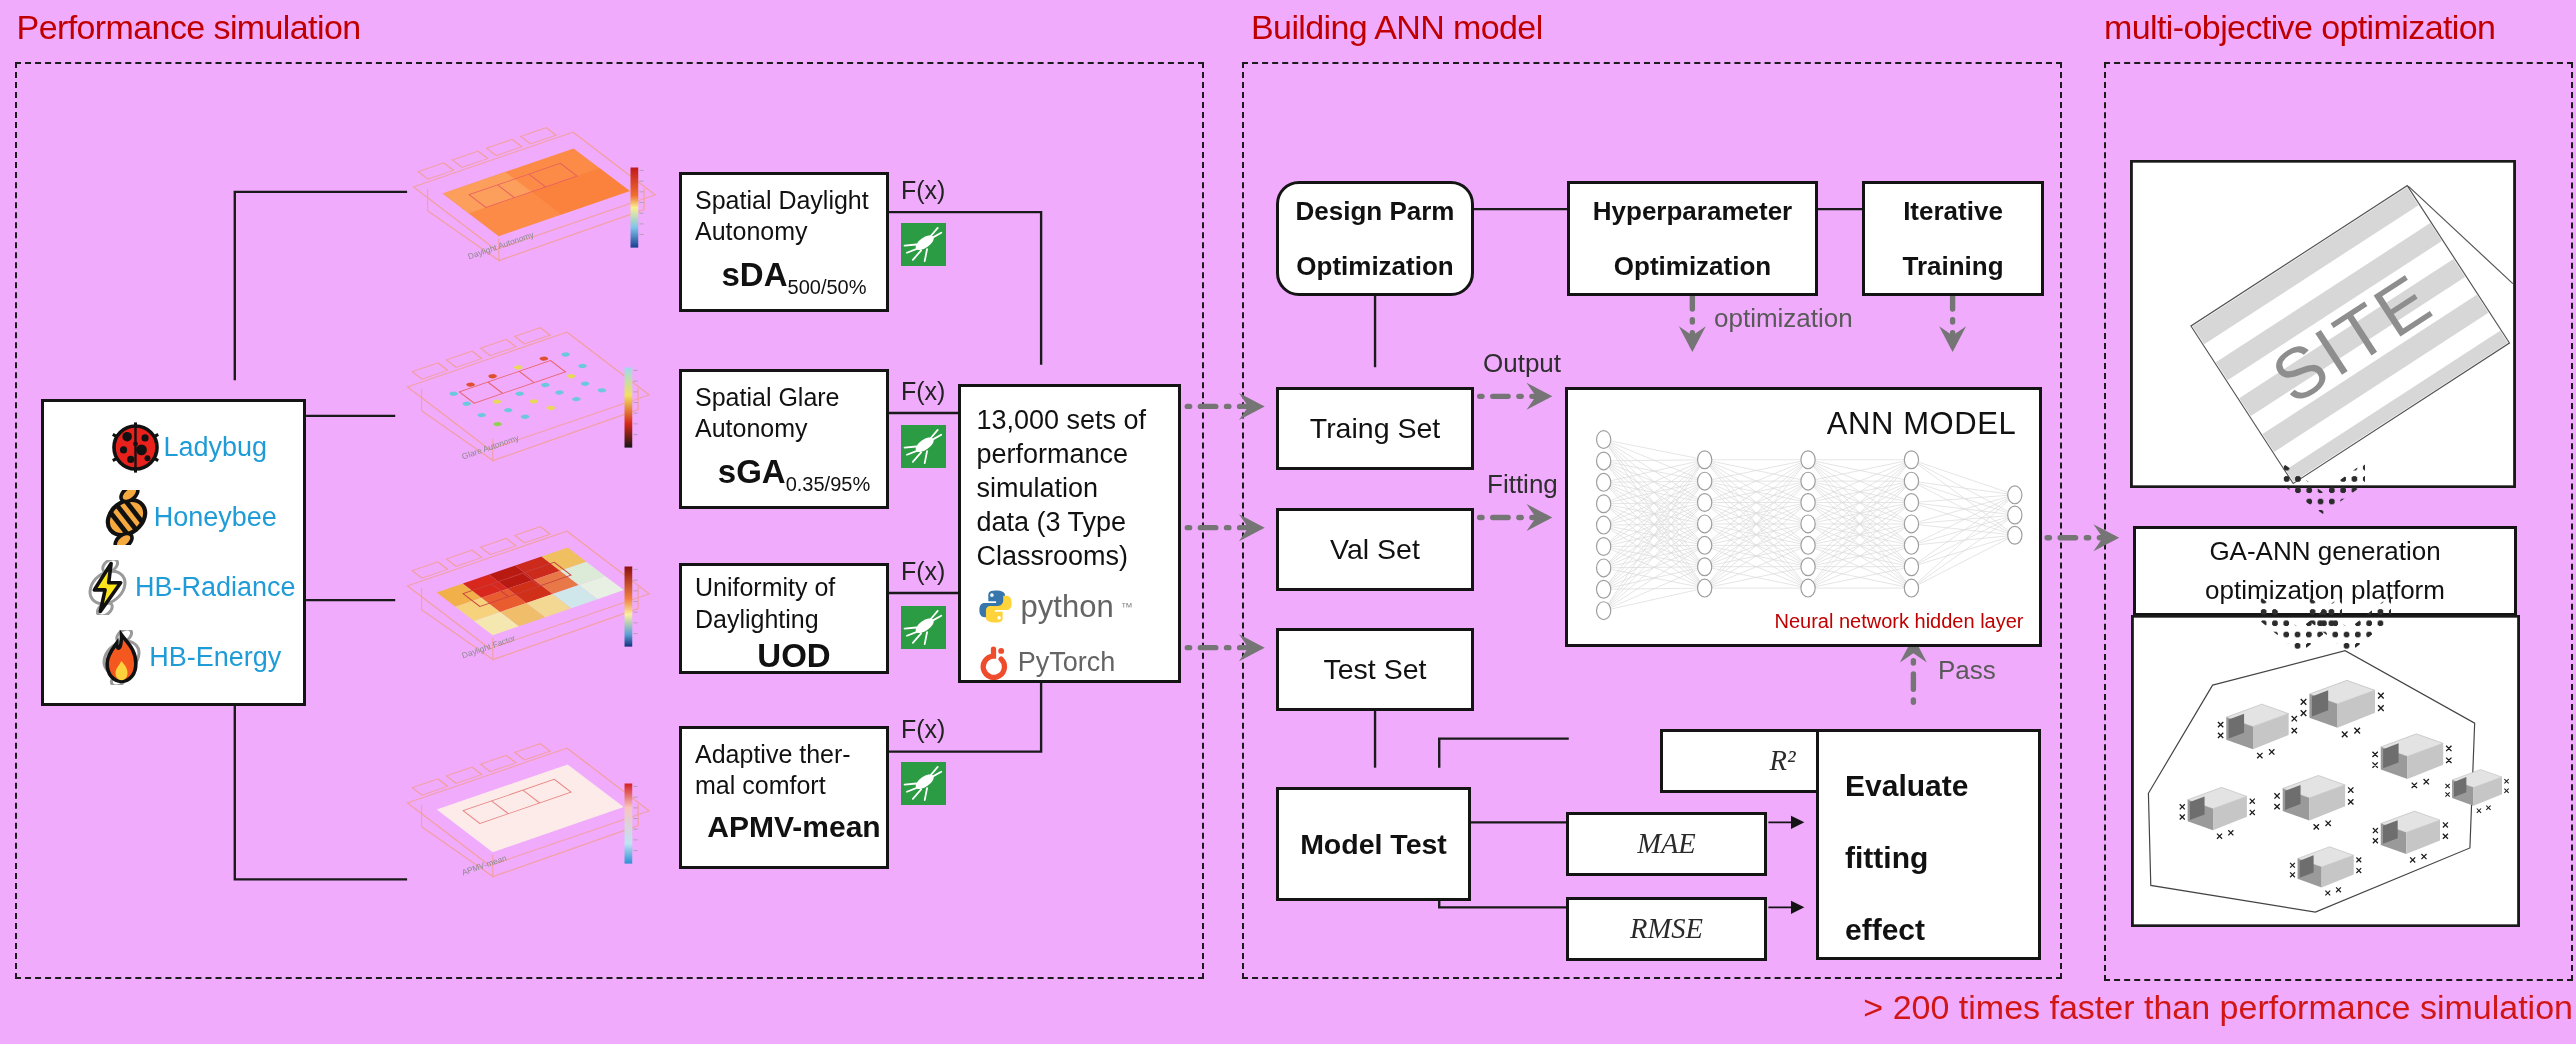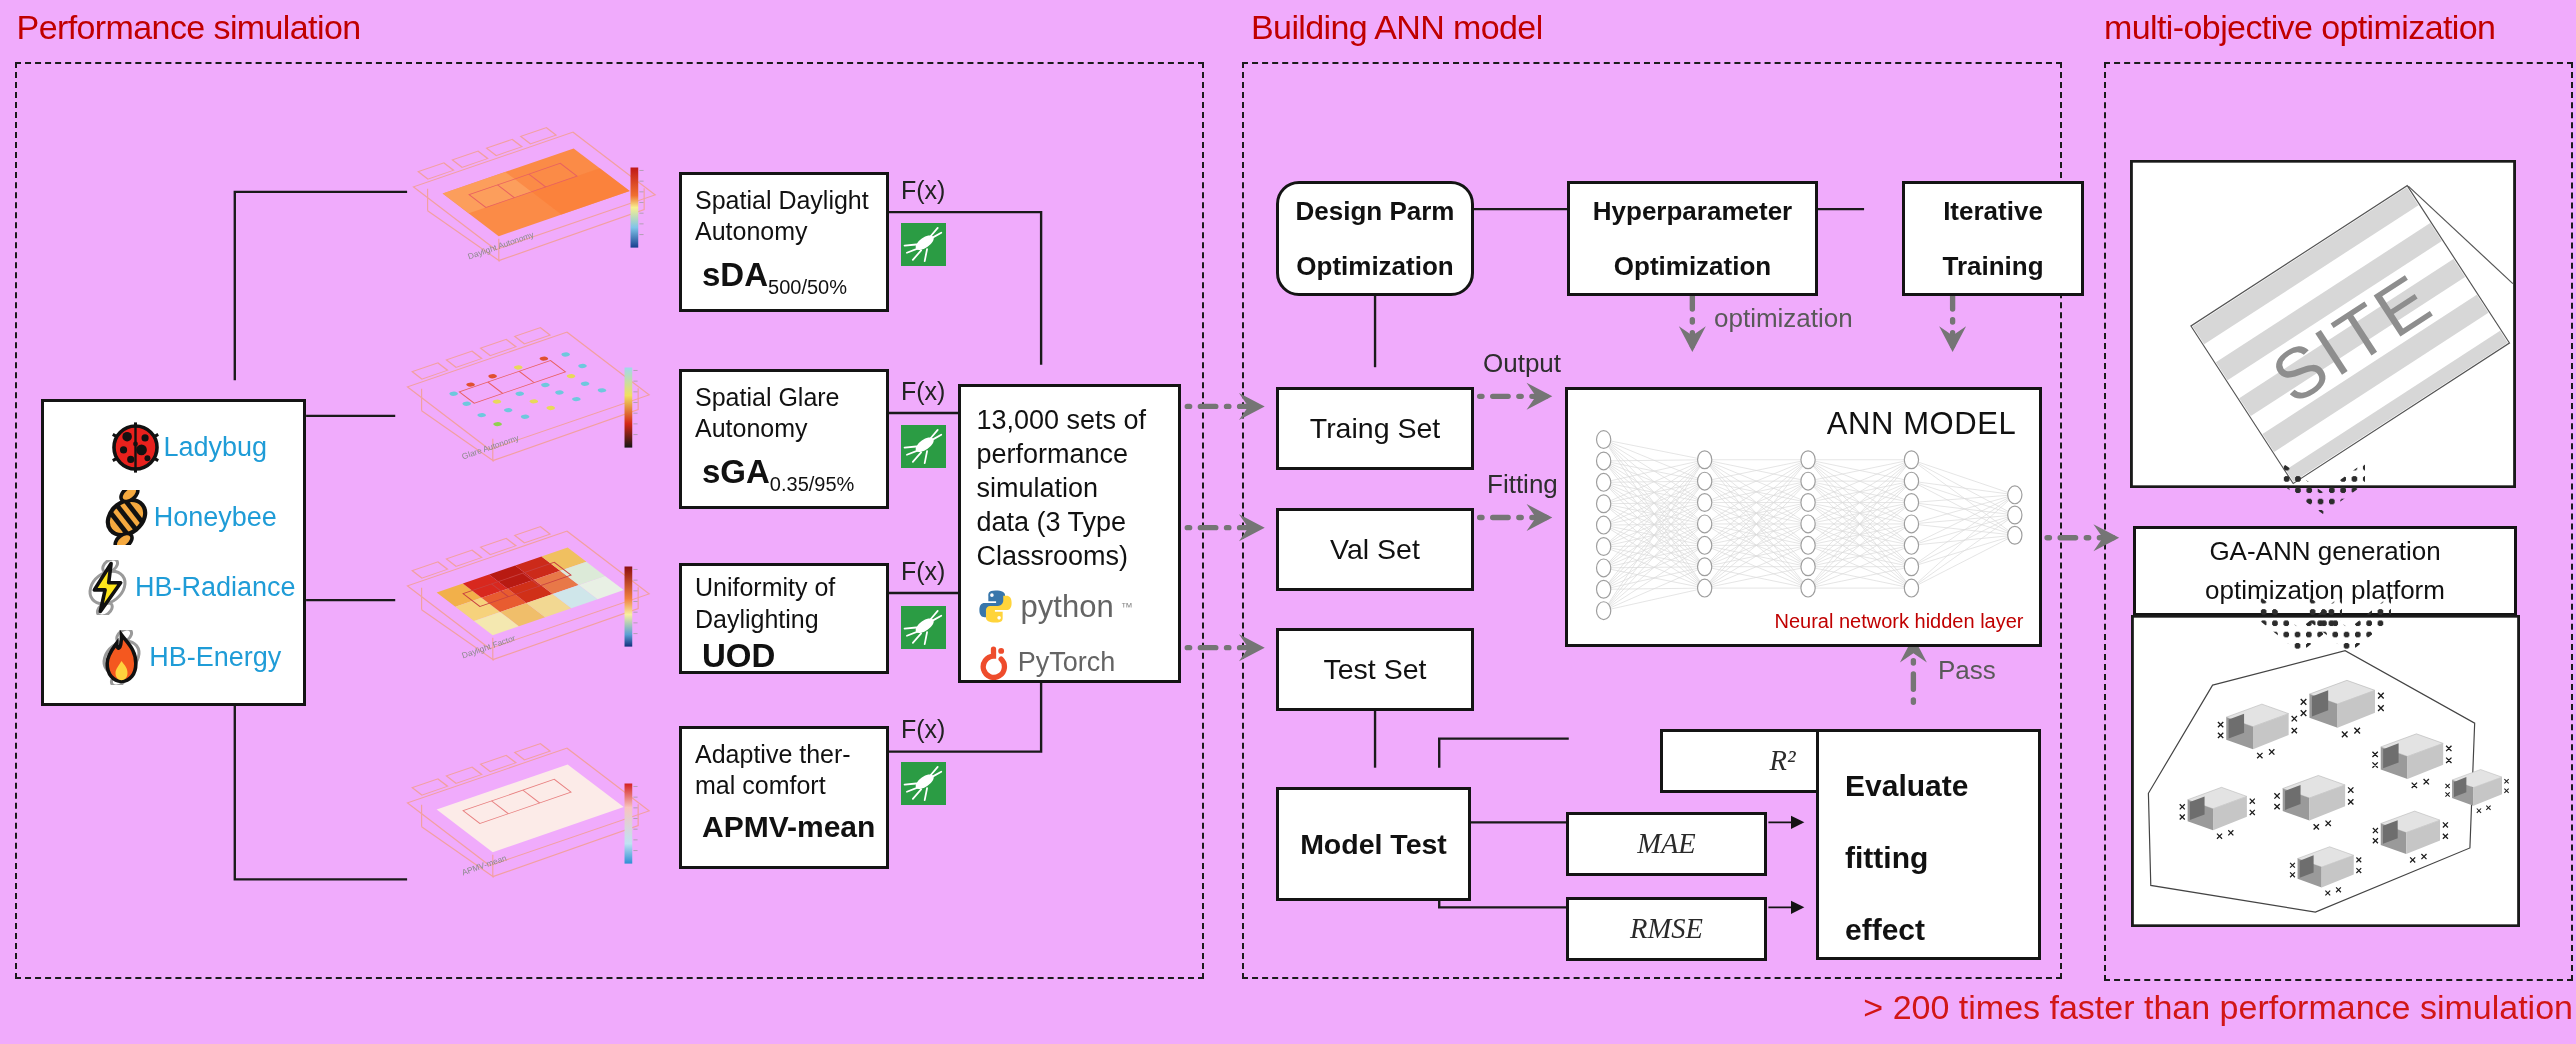--- a/index.html
+++ b/index.html
@@ -4,21 +4,21 @@
 <style>
   html,body{margin:0;padding:0;background:#fff;}
   #stage{position:relative;width:2576px;height:1044px;background:#f0abfc;overflow:hidden;
          font-family:"Liberation Sans",sans-serif;color:#111;}
   .abs{position:absolute;}
   .panel{position:absolute;border:2.4px dashed #1b1b1b;background:transparent;z-index:0;}
   #overlay{position:absolute;left:0;top:0;z-index:1;}
   .box{position:absolute;background:#fff;border:3px solid #141414;box-sizing:border-box;z-index:2;margin-top:22px;}
   .sec-title{position:absolute;font-size:34px;letter-spacing:-0.6px;color:#c00000;z-index:3;white-space:nowrap;}
   .metric-title{font-size:25px;line-height:31.5px;padding:9.5px 0 0 13px;}
-  .metric-formula{text-align:left;font-weight:bold;font-size:33px;margin-top:8.3px;padding-left:20px;}
+  .metric-formula{text-align:center;font-weight:bold;font-size:33px;margin-top:8.3px;padding-left:20px;}
   .metric-formula sub{font-weight:normal;font-size:20px;}
   .fx{position:absolute;font-size:25px;color:#222;z-index:3;}
   .gh-icon{position:absolute;width:45px;height:43px;background:#2b9c44;z-index:3;}
   .tool-row{display:flex;align-items:center;height:70px;justify-content:center;}
   .tool-label{font-size:27px;color:#1f9cd7;}
   .setbox{display:flex;align-items:center;justify-content:center;font-size:28.5px;}
   .topbox{display:flex;flex-direction:column;align-items:center;justify-content:center;
           font-weight:bold;font-size:26px;line-height:55px;border-width:3.6px;}
   .arrow-label{position:absolute;font-size:26px;color:#2e2e2e;z-index:3;white-space:nowrap;}
   .gray-label{color:#595959;}
@@ -445,21 +445,21 @@
   </div>
 
   <div class="box topbox" style="left:1276px;top:159px;width:198px;height:115px;border-radius:23px;">
     <div>Design Parm</div>
     <div>Optimization</div>
   </div>
   <div class="box topbox" style="left:1567px;top:159px;width:251px;height:115px;">
     <div>Hyperparameter</div>
     <div>Optimization</div>
   </div>
-  <div class="box topbox" style="left:1902px;top:159px;width:182px;height:115px;">
+  <div class="box topbox" style="left:1862px;top:159px;width:182px;height:115px;">
     <div>Iterative</div>
     <div>Training</div>
   </div>
 
   <div class="box setbox" style="left:1276px;top:365px;width:198px;height:83px;">
     <span>Traing Set</span>
     </div>
   <div class="box setbox" style="left:1276px;top:486px;width:198px;height:83px;">
     <span>Val Set</span>
     </div>

